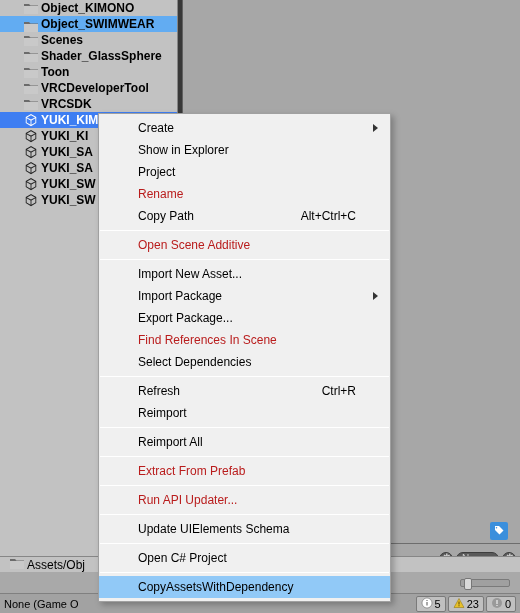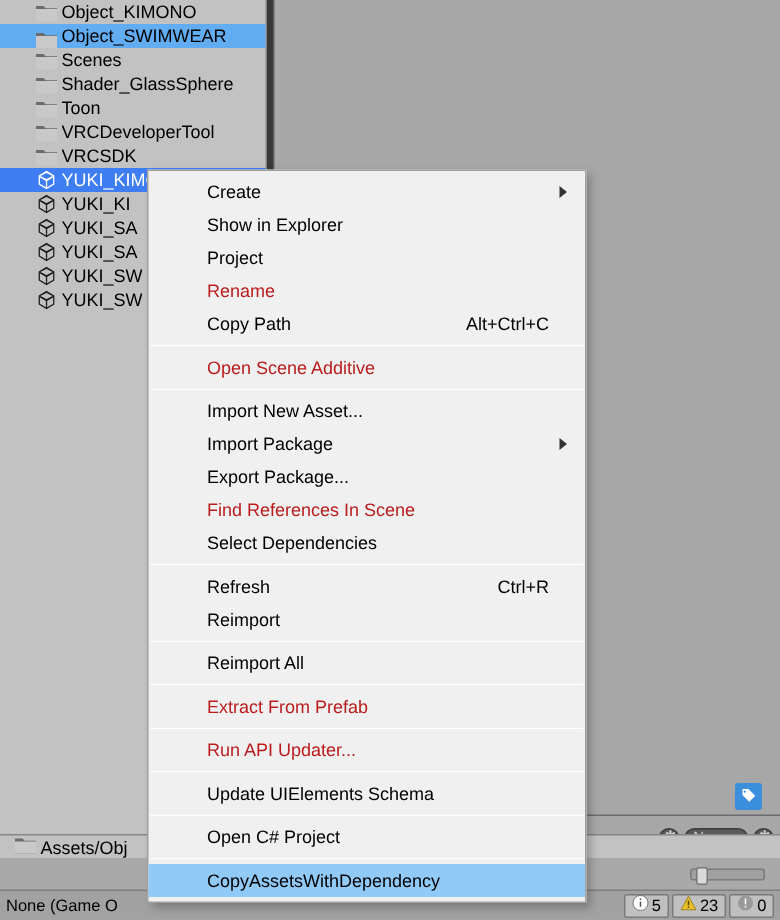--- a/index.html
+++ b/index.html
@@ -1,20 +1,20 @@
 <!DOCTYPE html>
 <html><head>
 <meta charset="utf-8">
 <style>
   * { box-sizing: border-box; margin: 0; padding: 0; font-family: "Segoe UI", Tahoma, sans-serif; }
   body { width: 520px; height: 613px; background: #a9a9a9; overflow: hidden; font-size: 12px; position: relative; }
 
   .project-panel { position: absolute; left: 0; top: 0; width: 178px; height: 556px; background: #c2c2c2; border-right: 1px solid #868686; }
   .tree { padding-top: 0; }
-  .tree-row { height: 16px; line-height: 16px; padding-left: 24px; white-space: nowrap; display: flex; align-items: center; color: #000; }
+  .tree-row { height: 16px; line-height: 16px; padding-left: 24px; white-space: nowrap; display: flex; align-items: center; color: #000; font-weight: bold; }
   .tree-row.selected { background: #3e7ef2; color: #fff; }
   .tree-row.highlighted { background: #62acf2; align-items: flex-end; }
   .tree-row .icon { width: 14px; height: 12px; margin-right: 3px; display: inline-flex; align-items: center; justify-content: center; flex-shrink: 0; }
   .tree-row .label { overflow: hidden; text-overflow: clip; }
 
   .folder-icon svg { width: 14px; height: 11px; }
   .unity-icon svg { width: 14px; height: 14px; }
 
   .viewport { position: absolute; left: 178px; top: 0; right: 0; height: 556px; background: #383838; }
   .viewport-inner { position: absolute; left: 4px; top: 0; right: 0; bottom: 0; background: #a7a7a7; border-left:1px solid #606060; }
@@ -38,21 +38,21 @@
   .dd { background:#595959; color:#ccc; font-size:10px; height:14px; padding:0 12px 0 5px; border-radius:7px; border:1px solid #3d3d3d; position:relative;}
   .dd::after{content:"";position:absolute;right:4px;top:4px;border-left:3px solid transparent;border-right:3px solid transparent;border-top:4px solid #ccc;}
   .dd.sym{width:14px;padding:0;}
   .dd.sym::before{content:"✱";position:absolute;left:3px;top:-1px;color:#ccc;font-size:9px;}
 
   
   .ctx { position:absolute; left:98px; top:113px; width:293px; background:#f0f0f0; border:1px solid #a0a0a0; box-shadow:3px 3px 6px rgba(0,0,0,.25); padding:3px 0; }
   .ctx-item { height:22px; line-height:22px; padding:0 39px; color:#000; position:relative; }
   .ctx-item.disabled { color:#b91c1c; }
   .ctx-item.hover { background:#91c9f7; }
-  .ctx-item .shortcut{ position:absolute; right:24px; color:#000;margin-left:26px;}
+  .ctx-item .shortcut{ position:absolute; right:34px; color:#000;margin-left:26px;}
   .ctx-item .sub{ position:absolute; right:12px; top:7px; border-top:4px solid transparent; border-bottom:4px solid transparent; border-left:5px solid #333;}
   .ctx-sep{ height:1px; background:#d7d7d7; margin:3px 1px; border-bottom:1px solid #fff;}
 </style>
 </head>
 <body>
 
 <div class="project-panel">
   <div class="tree" id="tree">
       <div class="tree-row">
         <span class="icon folder-icon">

